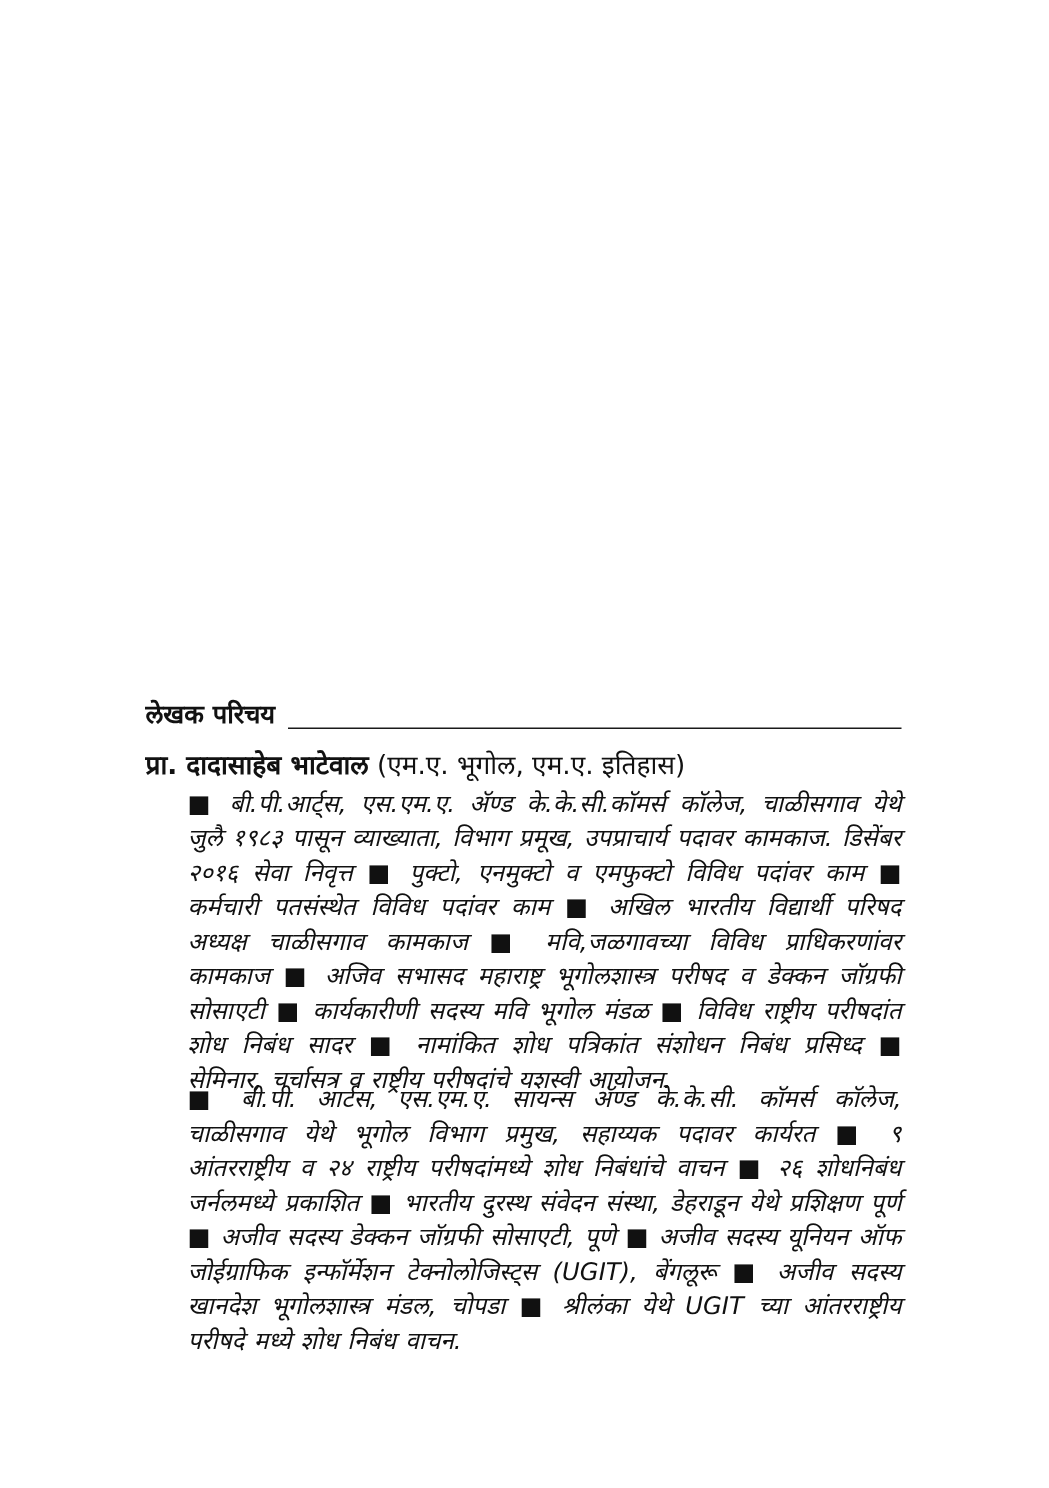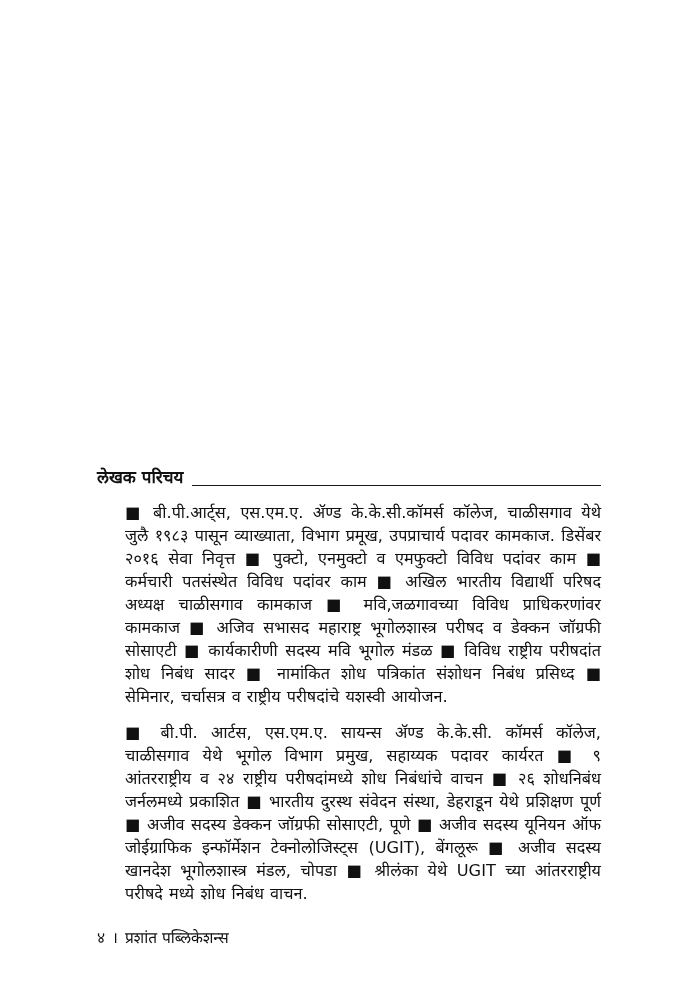--- a/index.html
+++ b/index.html
@@ -49,20 +49,21 @@
     line-height: 23px;
     white-space: nowrap;
   }
   .author-name { font-weight: bold; }
   .author-quals { font-weight: normal; }
   .author-bio {
     margin-left: 28px;
     width: 476px;
     font-size: 16.2px;
     line-height: 23px;
+    font-style: italic;
     text-align: justify;
     text-justify: inter-word;
     margin-top: 1px;
     word-spacing: 1px;
   }
   .entry-1 { position: absolute; top: 34px; left: 0; }
   .entry-2 { position: absolute; top: 254px; left: 0; }
   
   .footer {
     position: absolute;
@@ -79,25 +80,26 @@
 
 <div class="page">
   <div class="content">
 
     <div class="section-header">
       <span class="section-title">लेखक परिचय</span>
       <span class="section-rule"></span>
     </div>
 
     <div class="author-entry entry-1">
+      <div class="author-heading">
+        <span class="author-name">प्रा. दादासाहेब भाटेवाल</span>
+        <span class="author-quals">(एम.ए. भूगोल, एम.ए. इतिहास)</span>
+      </div>
       <div class="author-bio">■ बी.पी.आर्ट्स, एस.एम.ए. ॲण्ड के.के.सी.कॉमर्स कॉलेज, चाळीसगाव येथे जुलै १९८३ पासून व्याख्याता, विभाग प्रमूख, उपप्राचार्य पदावर कामकाज. डिसेंबर २०१६ सेवा निवृत्त ■ पुक्टो, एनमुक्टो व एमफुक्टो विविध पदांवर काम ■ कर्मचारी पतसंस्थेत विविध पदांवर काम ■ अखिल भारतीय विद्यार्थी परिषद अध्यक्ष चाळीसगाव कामकाज ■ मवि,जळगावच्या विविध प्राधिकरणांवर कामकाज ■ अजिव सभासद महाराष्ट्र भूगोलशास्त्र परीषद व डेक्कन जॉग्रफी सोसाएटी ■ कार्यकारीणी सदस्य मवि भूगोल मंडळ ■ विविध राष्ट्रीय परीषदांत शोध निबंध सादर ■ नामांकित शोध पत्रिकांत संशोधन निबंध प्रसिध्द ■ सेमिनार, चर्चासत्र व राष्ट्रीय परीषदांचे यशस्वी आयोजन.</div>
     </div>
 
     <div class="author-entry entry-2">
       <div class="author-bio">■ बी.पी. आर्टस, एस.एम.ए. सायन्स ॲण्ड के.के.सी. कॉमर्स कॉलेज, चाळीसगाव येथे भूगोल विभाग प्रमुख, सहाय्यक पदावर कार्यरत ■ ९ आंतरराष्ट्रीय व २४ राष्ट्रीय परीषदांमध्ये शोध निबंधांचे वाचन ■ २६ शोधनिबंध जर्नलमध्ये प्रकाशित ■ भारतीय दुरस्थ संवेदन संस्था, डेहराडून येथे प्रशिक्षण पूर्ण ■ अजीव सदस्य डेक्कन जॉग्रफी सोसाएटी, पूणे ■ अजीव सदस्य यूनियन ऑफ जोईग्राफिक इन्फॉर्मेशन टेक्नोलोजिस्ट्स (UGIT), बेंगलूरू ■ अजीव सदस्य खानदेश भूगोलशास्त्र मंडल, चोपडा ■ श्रीलंका येथे UGIT च्या आंतरराष्ट्रीय परीषदे मध्ये शोध निबंध वाचन.</div>
     </div>
 
   </div>
 
-  <div class="footer">
-    <span>४</span><span class="divider">।</span><span>प्रशांत पब्लिकेशन्स</span>
-  </div>
 </div>
 
 </body></html>

